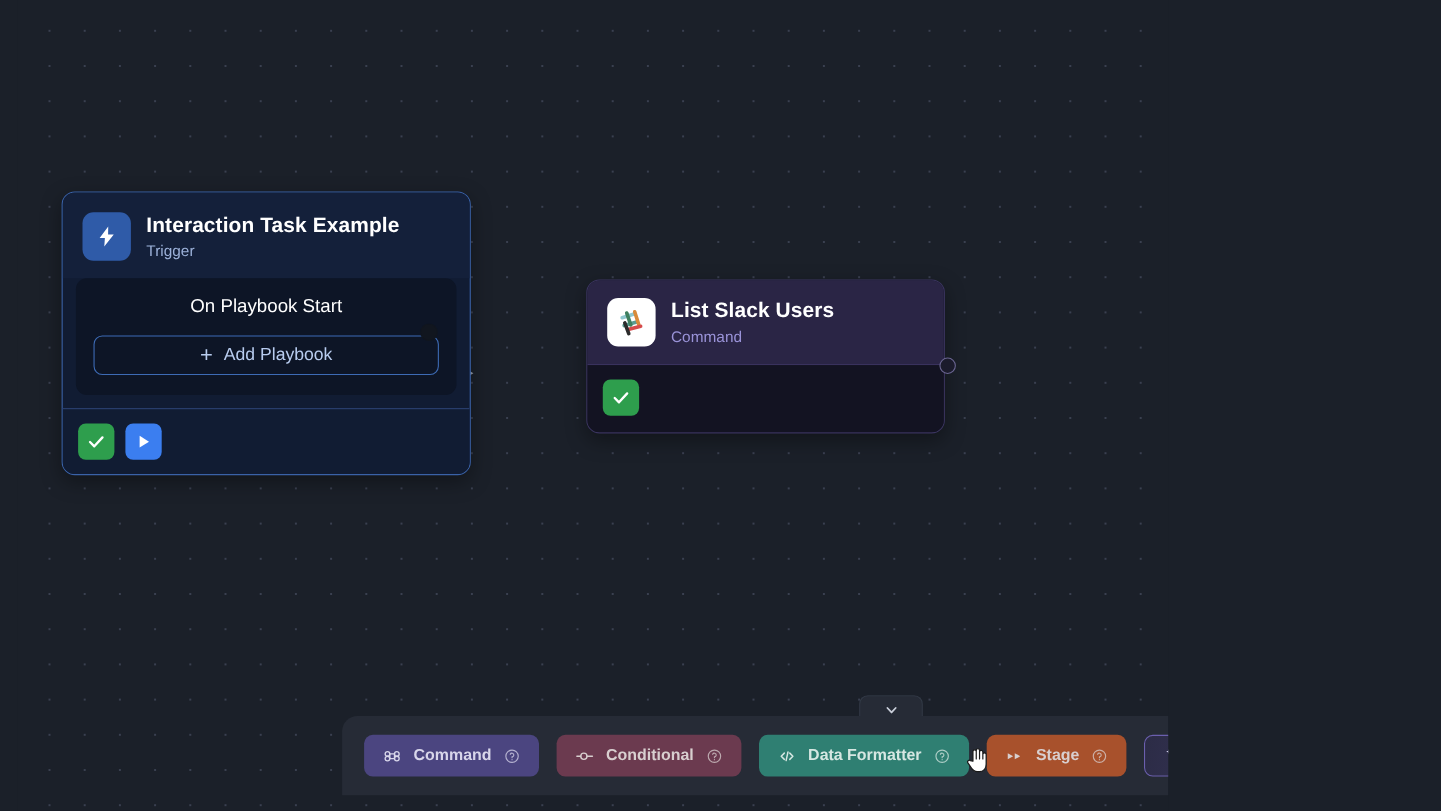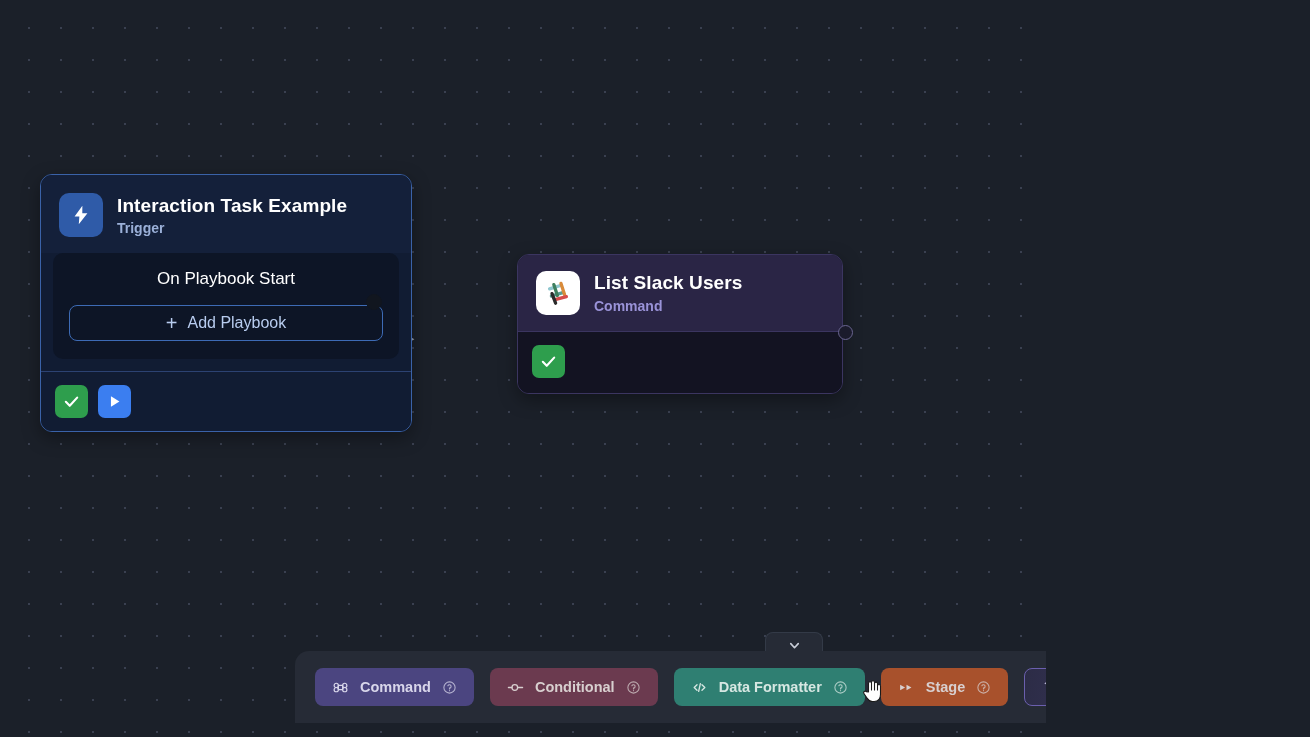--- a/index.html
+++ b/index.html
@@ -13,20 +13,21 @@
 
   
   .canvas {
     position: relative;
     width: 1046px; height: 737px;
     background-color: #1b2029;
     background-image: radial-gradient(circle, #3a4050 1.1px, transparent 1.2px);
     background-size: 32px 32px;
     background-position: 13px 12px;
     overflow: hidden;
+    margin-left: 16px;
   }
 
   
   .edges { position: absolute; inset: 0; width: 100%; height: 100%; pointer-events: none; }
 
   
   .node-trigger {
     position: absolute;
     left: 40px; top: 174px;
     width: 372px;
@@ -47,21 +48,21 @@
     border-radius: 10px;
     background: #2f5ba8;
     display: flex; align-items: center; justify-content: center;
   }
   .trigger-badge svg { width: 22px; height: 22px; display: block; }
   .node-title {
     font-size: 19px; font-weight: 700; color: #ffffff;
     line-height: 1.25; letter-spacing: .1px;
   }
   .node-subtitle {
-    font-size: 14px; font-weight: 700; color: #9bb0d8;
+    font-size: 14px; font-weight: 400; color: #9bb0d8;
     margin-top: 3px;
   }
   .trigger-body {
     margin: 0 12px 12px 12px;
     background: #0d1526;
     border-radius: 10px;
     padding: 16px 16px 18px 16px;
   }
   .trigger-body-label {
     font-size: 17px; color: #ffffff; font-weight: 400;

